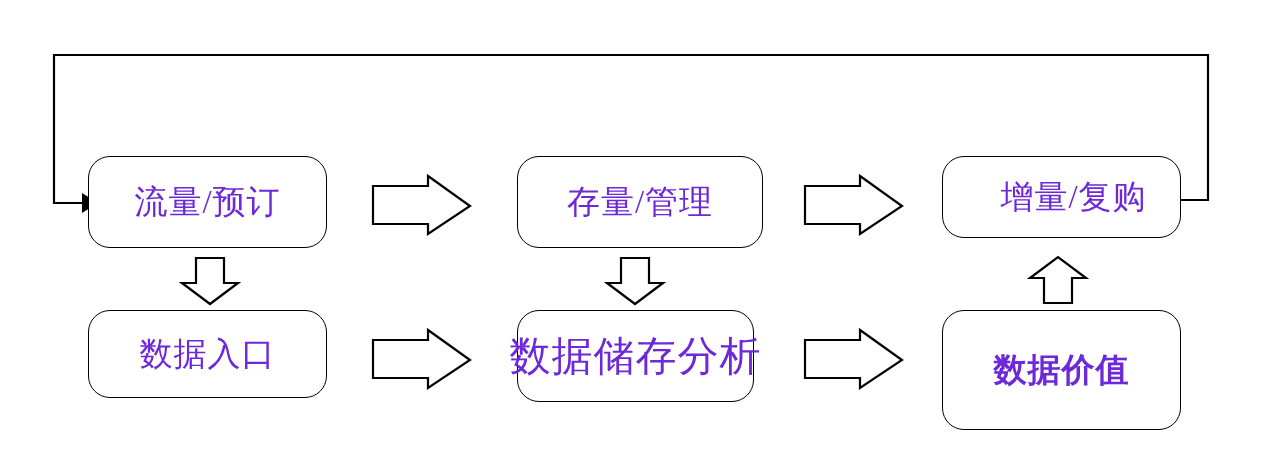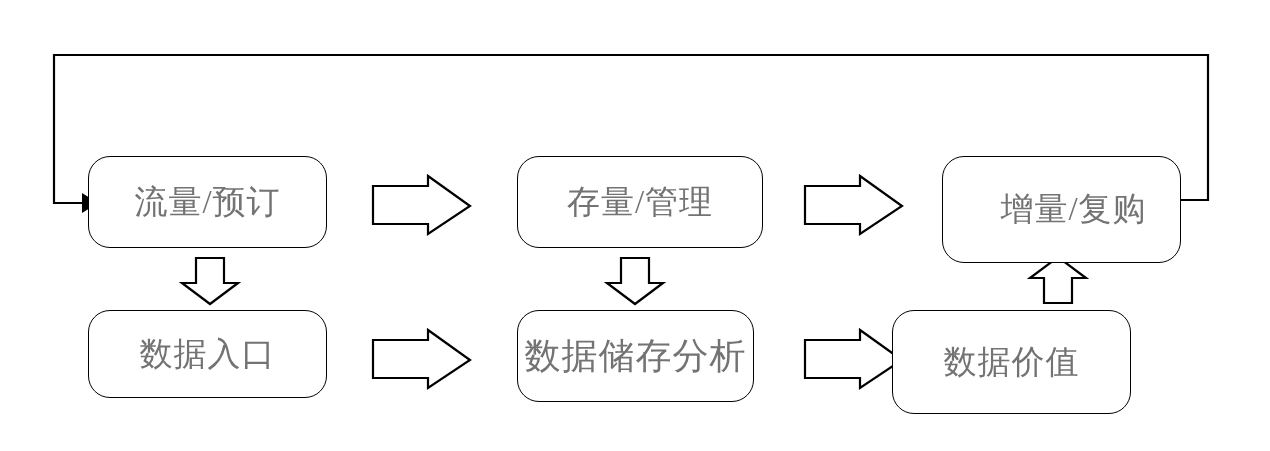--- a/index.html
+++ b/index.html
@@ -31,26 +31,26 @@
     border-radius: 22px;
     background: #ffffff;
     display: flex;
     align-items: center;
     justify-content: center;
   }
   .node-label {
     font-family: "Liberation Serif", "DejaVu Serif", serif;
     font-size: 33px;
     line-height: 1;
-    color: #737373;
+    color: #6d28d9;
     letter-spacing: 1px;
     white-space: nowrap;
   }
   .node-label.small {
-    font-size: 36px;
+    font-size: 41px;
   }
 </style>
 </head>
 <body>
 
 <div id="diagram-canvas">
 
   <svg id="diagram-svg" viewBox="0 0 1270 451" xmlns="http://www.w3.org/2000/svg">
 
     <g>
@@ -74,29 +74,29 @@
   </svg>
 
   <div class="node-box" style="left:88px; top:156px; width:239px; height:92px;">
     <span class="node-label">流量/预订</span>
   </div>
 
   <div class="node-box" style="left:517px; top:156px; width:246px; height:92px;">
     <span class="node-label">存量/管理</span>
   </div>
 
-  <div class="node-box" style="left:942px; top:156px; width:239px; height:107px;padding-left:24px;">
+  <div class="node-box" style="left:942px; top:156px; width:239px; height:82px;padding-left:24px;">
     <span class="node-label">增量/复购</span>
   </div>
 
   <div class="node-box" style="left:88px; top:310px; width:239px; height:88px;">
     <span class="node-label">数据入口</span>
   </div>
 
   <div class="node-box" style="left:517px; top:310px; width:237px; height:92px;">
     <span class="node-label small">数据储存分析</span>
   </div>
 
-  <div class="node-box" style="left:892px; top:310px; width:239px; height:104px;">
+  <div class="node-box" style="left:942px; top:310px; width:239px; height:120px;font-weight:bold;">
     <span class="node-label">数据价值</span>
   </div>
 
 </div>
 
 </body></html>

